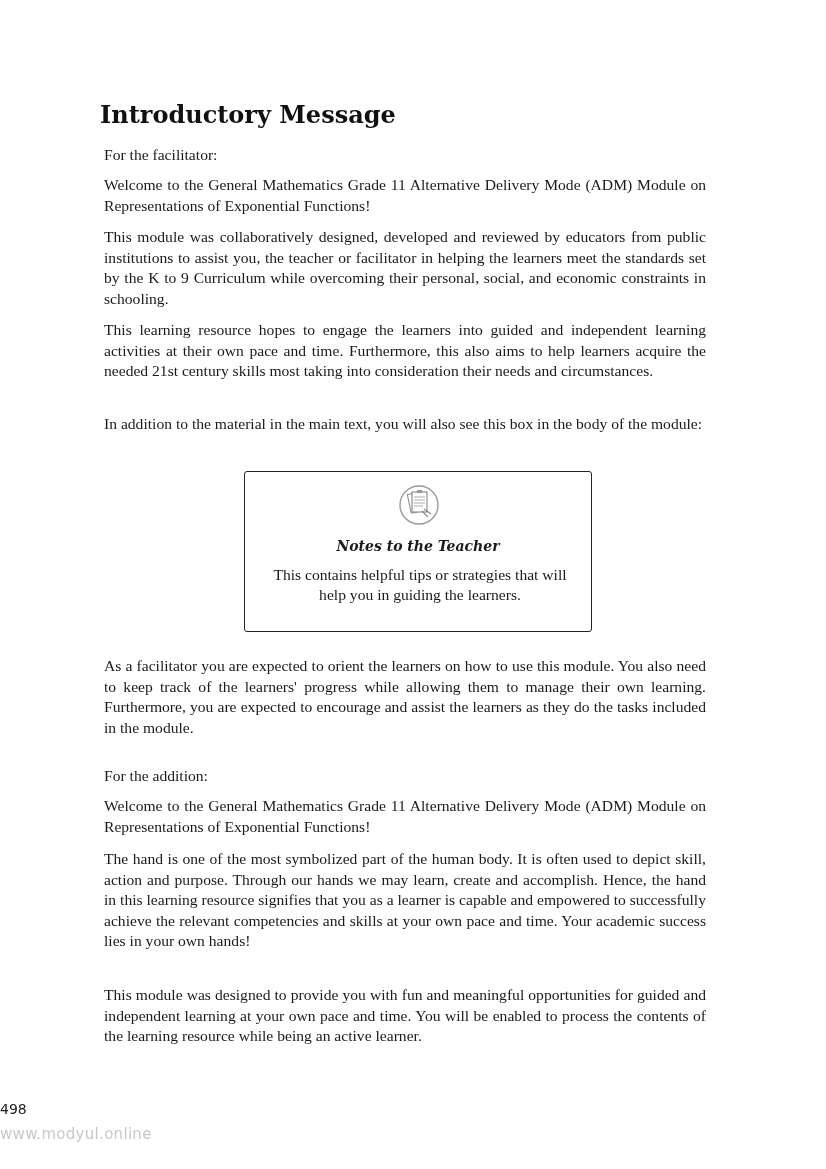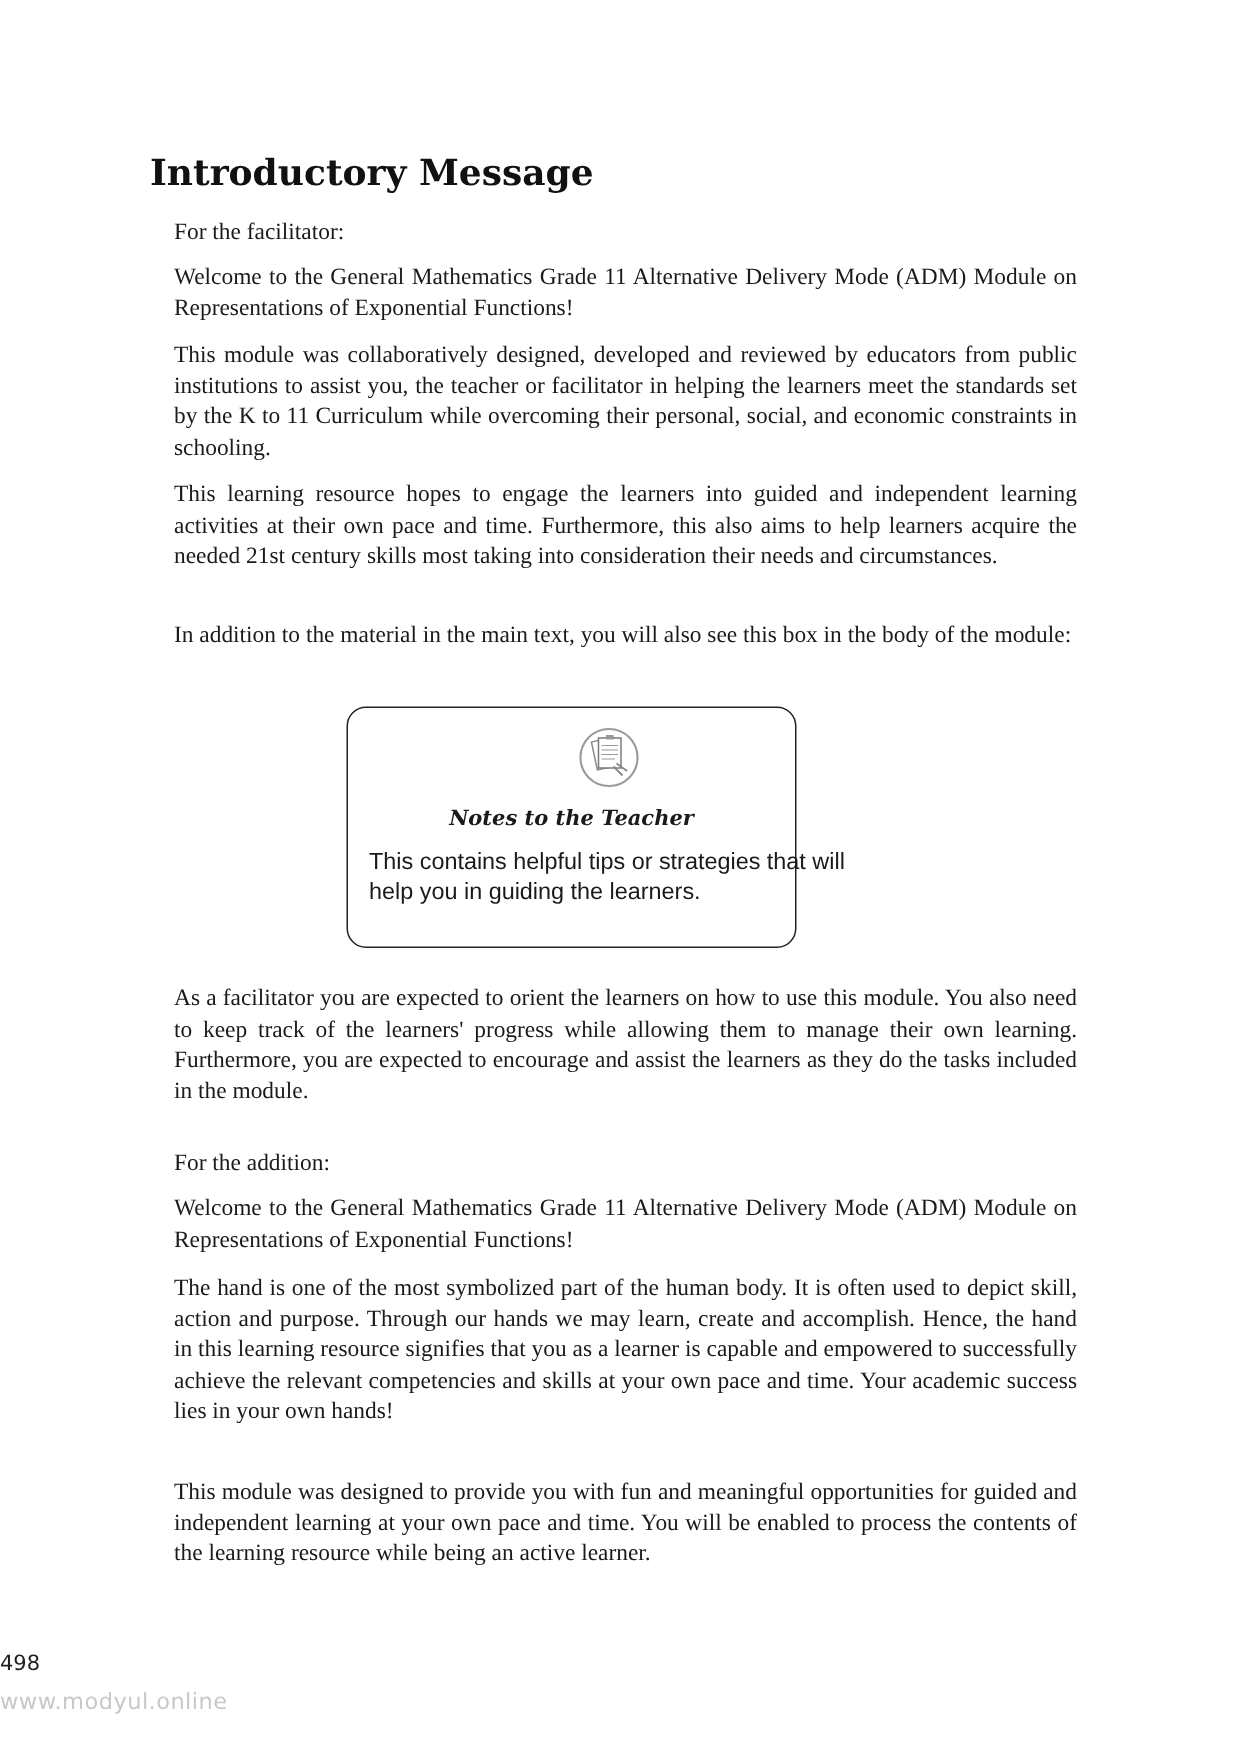--- a/index.html
+++ b/index.html
@@ -3,47 +3,47 @@
 <meta charset="utf-8">
 <style>
   html, body { margin: 0; padding: 0; background: #ffffff; }
   body { width: 826px; height: 1169px; position: relative; overflow: hidden;
          font-family: "DejaVu Serif", "Liberation Serif", serif; color: #1a1a1a; }
   .page { position: absolute; left: 100px; top: 0; width: 602px; }
   h1 { position: absolute; top: 100px; left: 0; margin: 0; font-size: 24px; font-weight: bold;
        font-family: "DejaVu Serif", serif; color: #111; letter-spacing: 0; white-space: nowrap; text-align: center; }
   p { margin: 0; font-size: 14.2px; line-height: 20.6px; text-align: justify;
       font-family: "Liberation Serif", "DejaVu Serif", serif; font-size: 15.6px; }
-  .blk { position: absolute; left: 16px; width: 602px; }
-  .note-box { position: absolute; left: 131px; top: 471px; width: 300px; height: 161px;
-              border: 1.5px solid #222; border-radius: 13px; box-sizing: border-box; }
+  .blk { position: absolute; left: 4px; width: 602px; }
+  .note-box { position: absolute; left: 144px; top: 471px; width: 348px; height: 161px;
+              border: 1.5px solid #222; border-radius: 3px; box-sizing: border-box; }
   .note-icon { position: absolute; left: 153px; top: 12px; width: 42px; height: 42px; }
   .note-title { position: absolute; top: 66px; left: 0; width: 100%; text-align: center;
                 font-family: "DejaVu Serif", serif; font-weight: bold; font-style: italic; font-size: 14px; }
   .note-text { position: absolute; top: 93px; left: 14px; width: 322px;
-               font-family: Liberation Sans, sans-serif; font-size: 15.6px; line-height: 20px; text-align: left; }
+               font-family: Liberation Serif, serif; font-size: 15.6px; line-height: 20px; text-align: center; }
   .page-num { position: absolute; top: 1101px; left: 0; width: 826px; 
               font-family: "DejaVu Sans", sans-serif; font-size: 14px; color: #222; }
   .watermark { position: absolute; top: 1125px; left: 0; width: 826px; text-align: left;
                font-family: "DejaVu Sans", sans-serif; font-size: 15px; color: #c8c8c8; letter-spacing: 0.3px; }
 </style>
 </head>
 <body>
 
 <div class="page">
   <h1>Introductory Message</h1>
 
   <div class="blk" style="top:145px">
     <p>For the facilitator:</p>
   </div>
   <div class="blk" style="top:175px">
     <p>Welcome to the General Mathematics Grade 11 Alternative Delivery Mode (ADM) Module on Representations of Exponential Functions!</p>
   </div>
   <div class="blk" style="top:227px">
-    <p>This module was collaboratively designed, developed and reviewed by educators from public institutions to assist you, the teacher or facilitator in helping the learners meet the standards set by the K to 11 Curriculum while overcoming their personal, social, and economic constraints in schooling.</p>
+    <p>This module was collaboratively designed, developed and reviewed by educators from public institutions to assist you, the teacher or facilitator in helping the learners meet the standards set by the K to 9 Curriculum while overcoming their personal, social, and economic constraints in schooling.</p>
   </div>
   <div class="blk" style="top:320px">
     <p>This learning resource hopes to engage the learners into guided and independent learning activities at their own pace and time. Furthermore, this also aims to help learners acquire the needed 21st century skills most taking into consideration their needs and circumstances.</p>
   </div>
   <div class="blk" style="top:414px">
     <p>In addition to the material in the main text, you will also see this box in the body of the module:</p>
   </div>
 
   <div class="note-box">
     <svg class="note-icon" viewBox="0 0 42 42">

